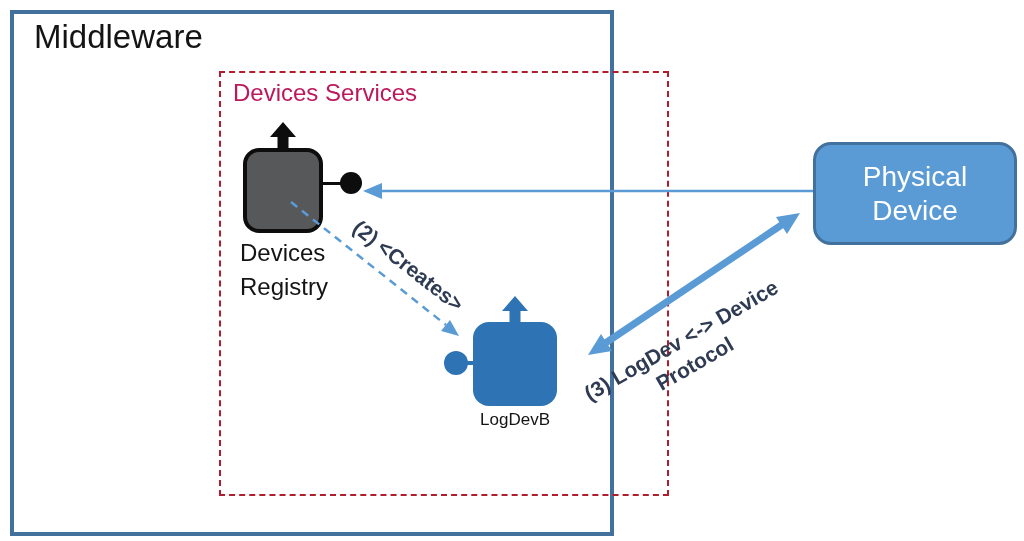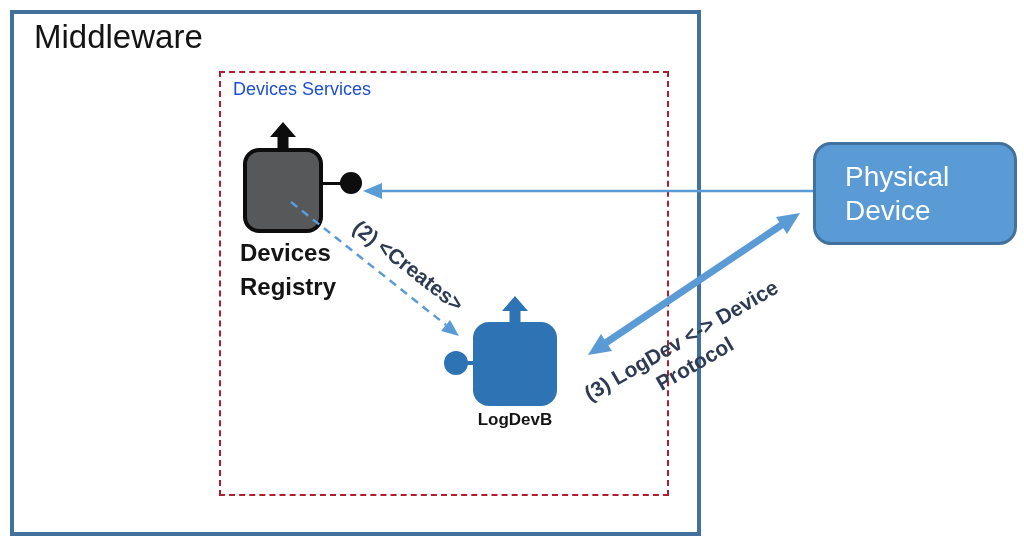--- a/index.html
+++ b/index.html
@@ -1,41 +1,41 @@
 <!DOCTYPE html>
 <html><head>
 <meta charset="utf-8">
 <style>
   html,body{margin:0;padding:0;background:#ffffff;}
   .canvas{position:relative;width:1024px;height:541px;background:#ffffff;overflow:hidden;
           font-family:"Liberation Sans", sans-serif;}
 
   
-  .middleware-box{position:absolute;left:10px;top:10px;width:691px;height:526px;
+  .middleware-box{position:absolute;left:10px;top:10px;width:604px;height:526px;
                   border:4px solid #41719C;box-sizing:border-box;background:transparent;}
   .middleware-title{position:absolute;left:20px;top:4px;font-size:33px;color:#141414;}
   .services-box{position:absolute;left:219px;top:71px;width:450px;height:425px;
                 border:2px dashed #B01E2E;box-sizing:border-box;}
-  .services-title{position:absolute;left:12px;top:6px;font-size:18px;color:#1d4ed8;}
+  .services-title{position:absolute;left:12px;top:6px;font-size:24px;color:#be185d;}
 
   
-  .node-group{position:absolute;font-weight:bold;}
+  .node-group{position:absolute;}
   .comp-square{position:absolute;box-sizing:border-box;border-radius:16px;}
   .comp-square.gray{background:#57585A;border:4px solid #0d0d0d;}
   .comp-square.blue{background:#2E74B5;}
   .lollipop-ball{position:absolute;border-radius:50%;}
   .lollipop-stick{position:absolute;}
   .node-label{position:absolute;color:#141414;}
   .up-arrow{position:absolute;}
 
   
   .physical-device{position:absolute;left:813px;top:142px;width:204px;height:103px;
                    background:#5B9BD5;border:3px solid #41719C;border-radius:18px;
                    box-sizing:border-box;display:flex;align-items:center;justify-content:center;}
-  .physical-device span{display:block;width:140px;text-align:left;color:#ffffff;
+  .physical-device span{display:block;width:140px;text-align:center;color:#ffffff;
                         font-size:28px;line-height:1.2;}
 
   
   .arrow-label{position:absolute;font-weight:bold;color:#2E3B52;white-space:nowrap;}
   .label-1{left:405px;top:142px;font-size:21px;}
   .label-2{left:408px;top:266px;font-size:21px;transform:translate(-50%,-50%) rotate(38deg);}
   .label-3{left:688px;top:352px;font-size:21px;line-height:1.3;text-align:center;
            transform:translate(-50%,-50%) rotate(-30deg);}
 
   .overlay{position:absolute;left:0;top:0;width:1024px;height:541px;pointer-events:none;}

